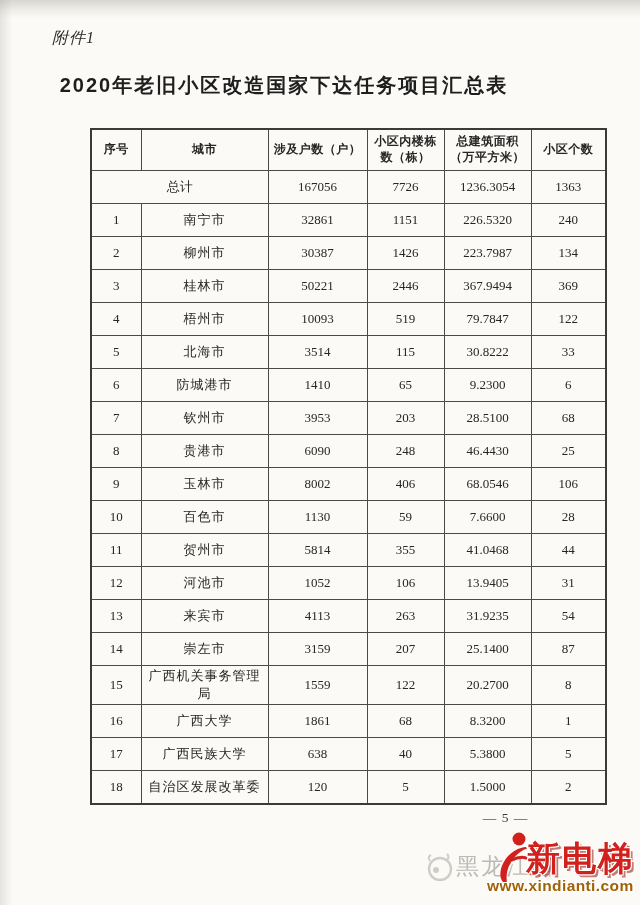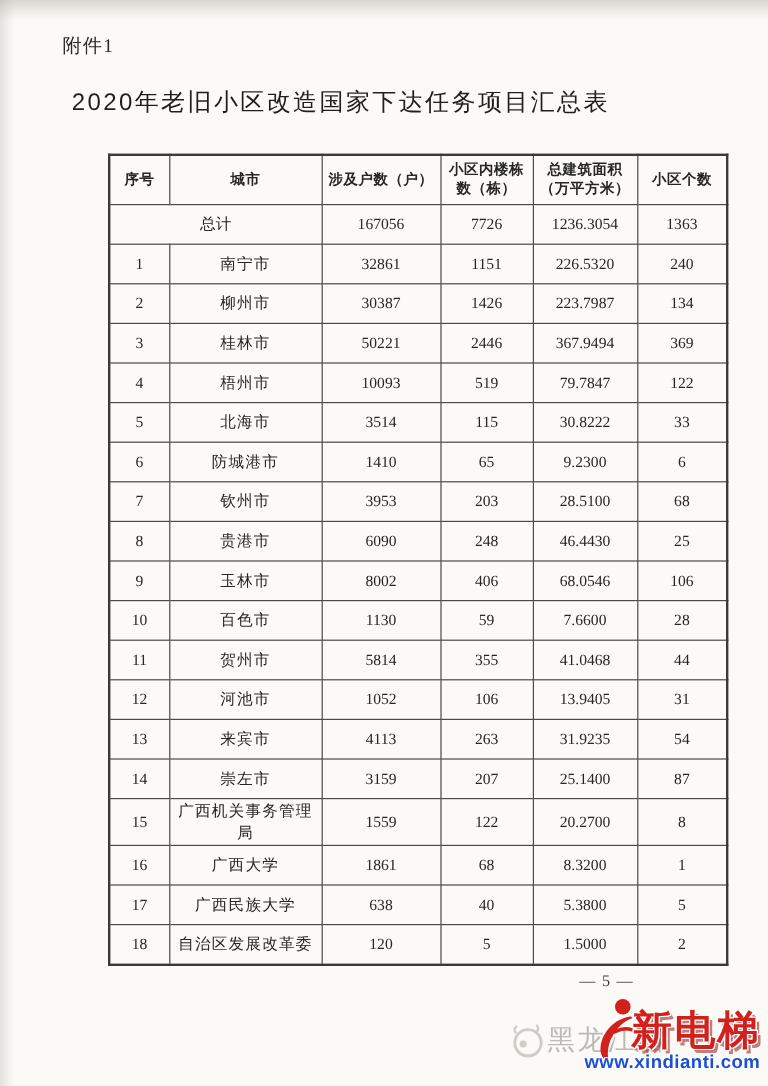--- a/index.html
+++ b/index.html
@@ -15,25 +15,25 @@
     background:linear-gradient(#d8d6d1,#efede8 55%,rgba(251,250,246,0) 100%);
     pointer-events:none;
   }
   .scan-shade-left{
     position:absolute;left:0;top:0;width:12px;height:905px;
     background:linear-gradient(90deg,rgba(160,158,152,.25),rgba(251,250,246,0));
     pointer-events:none;
   }
   .attachment-label{
     position:absolute;left:52px;top:28px;
-    font-size:16px;letter-spacing:1px;color:#2a2a2a;
+    font-size:16px;letter-spacing:1px;color:#2a2a2a;font-style:italic;
   }
   .page-title{
     position:absolute;left:0;top:72px;width:568px;margin:0;
-    text-align:center;font-size:20px;font-weight:400;letter-spacing:2px;
+    text-align:center;font-size:20px;font-weight:700;letter-spacing:2px;
     color:#1e1e1e;
     font-family:"Liberation Sans","DejaVu Sans",sans-serif;
   }
   table.summary{
     position:absolute;left:62px;top:128px;width:515px;
     border-collapse:collapse;table-layout:fixed;
     border:2px solid #3a3a3a;
     margin-left:28px;
   }
   .summary th,.summary td{
@@ -65,21 +65,21 @@
   .wm-figure{position:absolute;left:492px;top:830px;width:40px;height:58px;z-index:2;}
   .wm-brand{
     position:absolute;left:526px;top:836px;
     font-size:34px;font-weight:800;letter-spacing:2px;color:#d2201c;
     font-family:"Liberation Sans","DejaVu Sans",sans-serif;
     text-shadow:-1px -1px 0 #fff,1px -1px 0 #fff,-1px 1px 0 #fff,1px 1px 0 #fff,3px 3px 0 rgba(150,22,18,.55);
     z-index:3;white-space:nowrap;
   }
   .wm-url{
     position:absolute;left:487px;top:877px;
-    font-size:15.5px;font-weight:800;letter-spacing:.4px;color:#1d4ed8;
+    font-size:15.5px;font-weight:800;letter-spacing:.4px;color:#a16207;
     font-family:"Liberation Sans","DejaVu Sans",sans-serif;
     text-shadow:-1px -1px 0 #fff,1px -1px 0 #fff,-1px 1px 0 #fff,1px 1px 0 #fff;
     z-index:3;white-space:nowrap;
   }
 </style>
 </head>
 <body>
 
 <div>
   <div class="scan-shade-top"></div>

